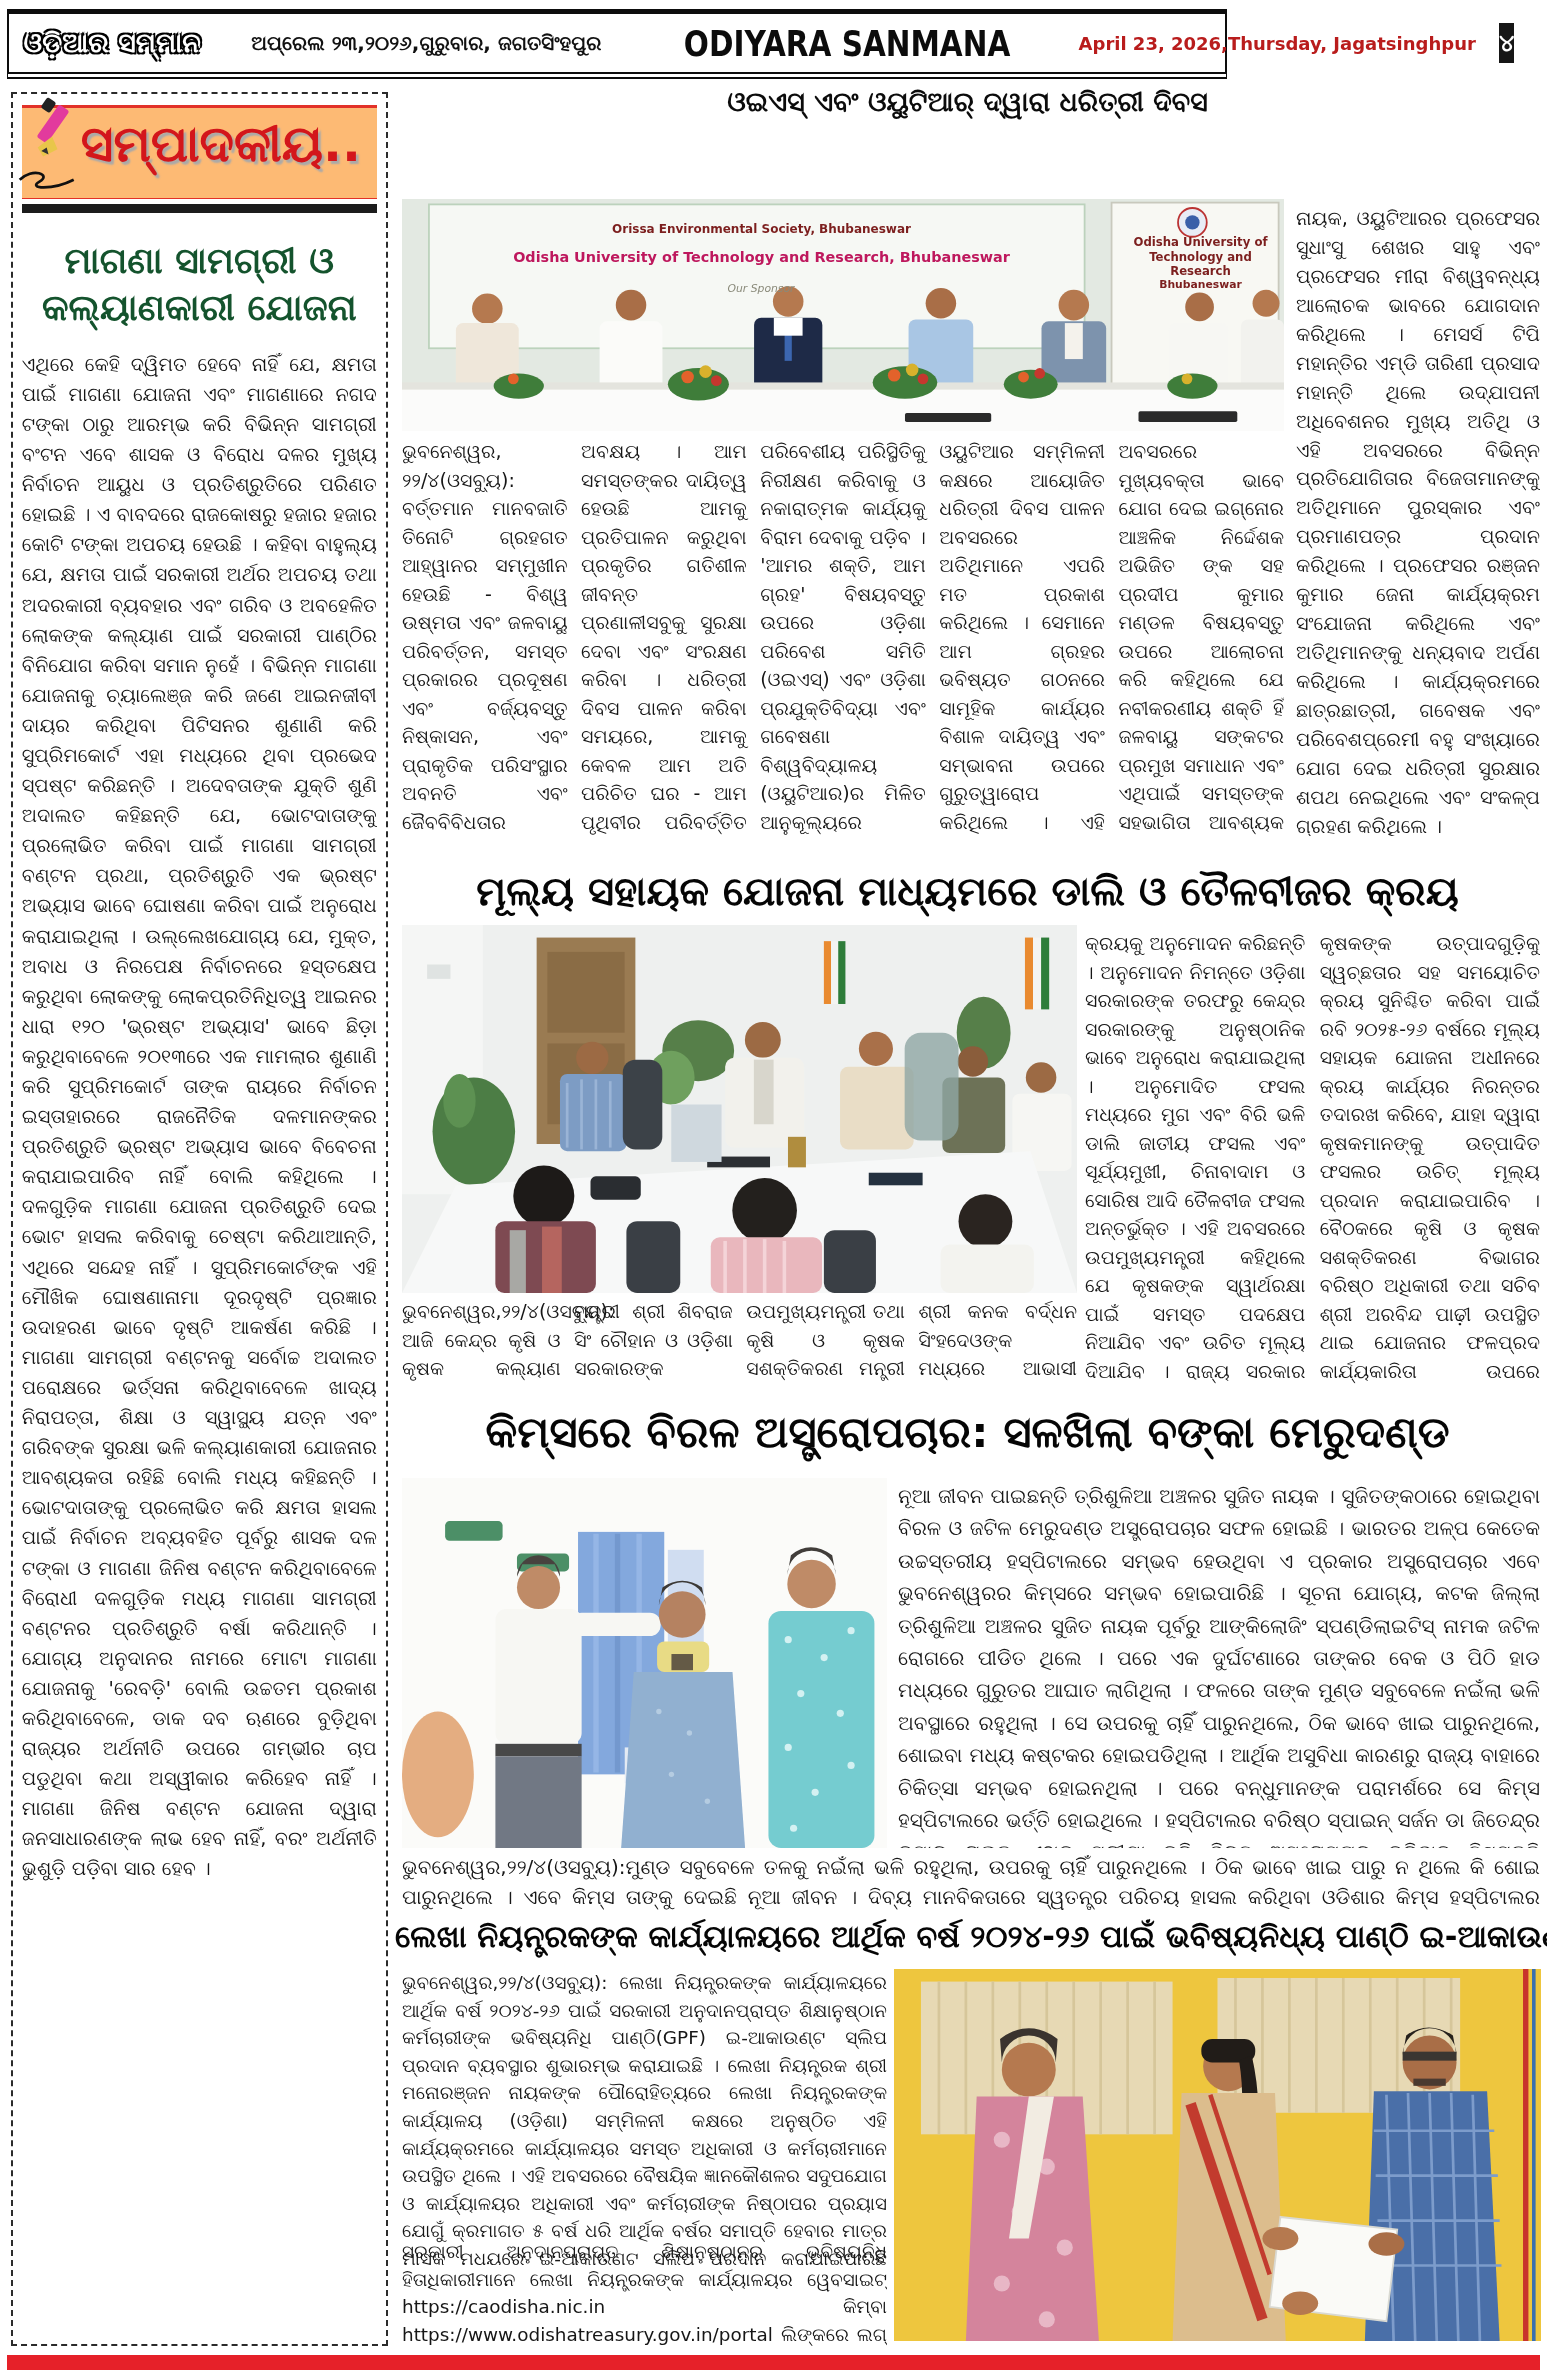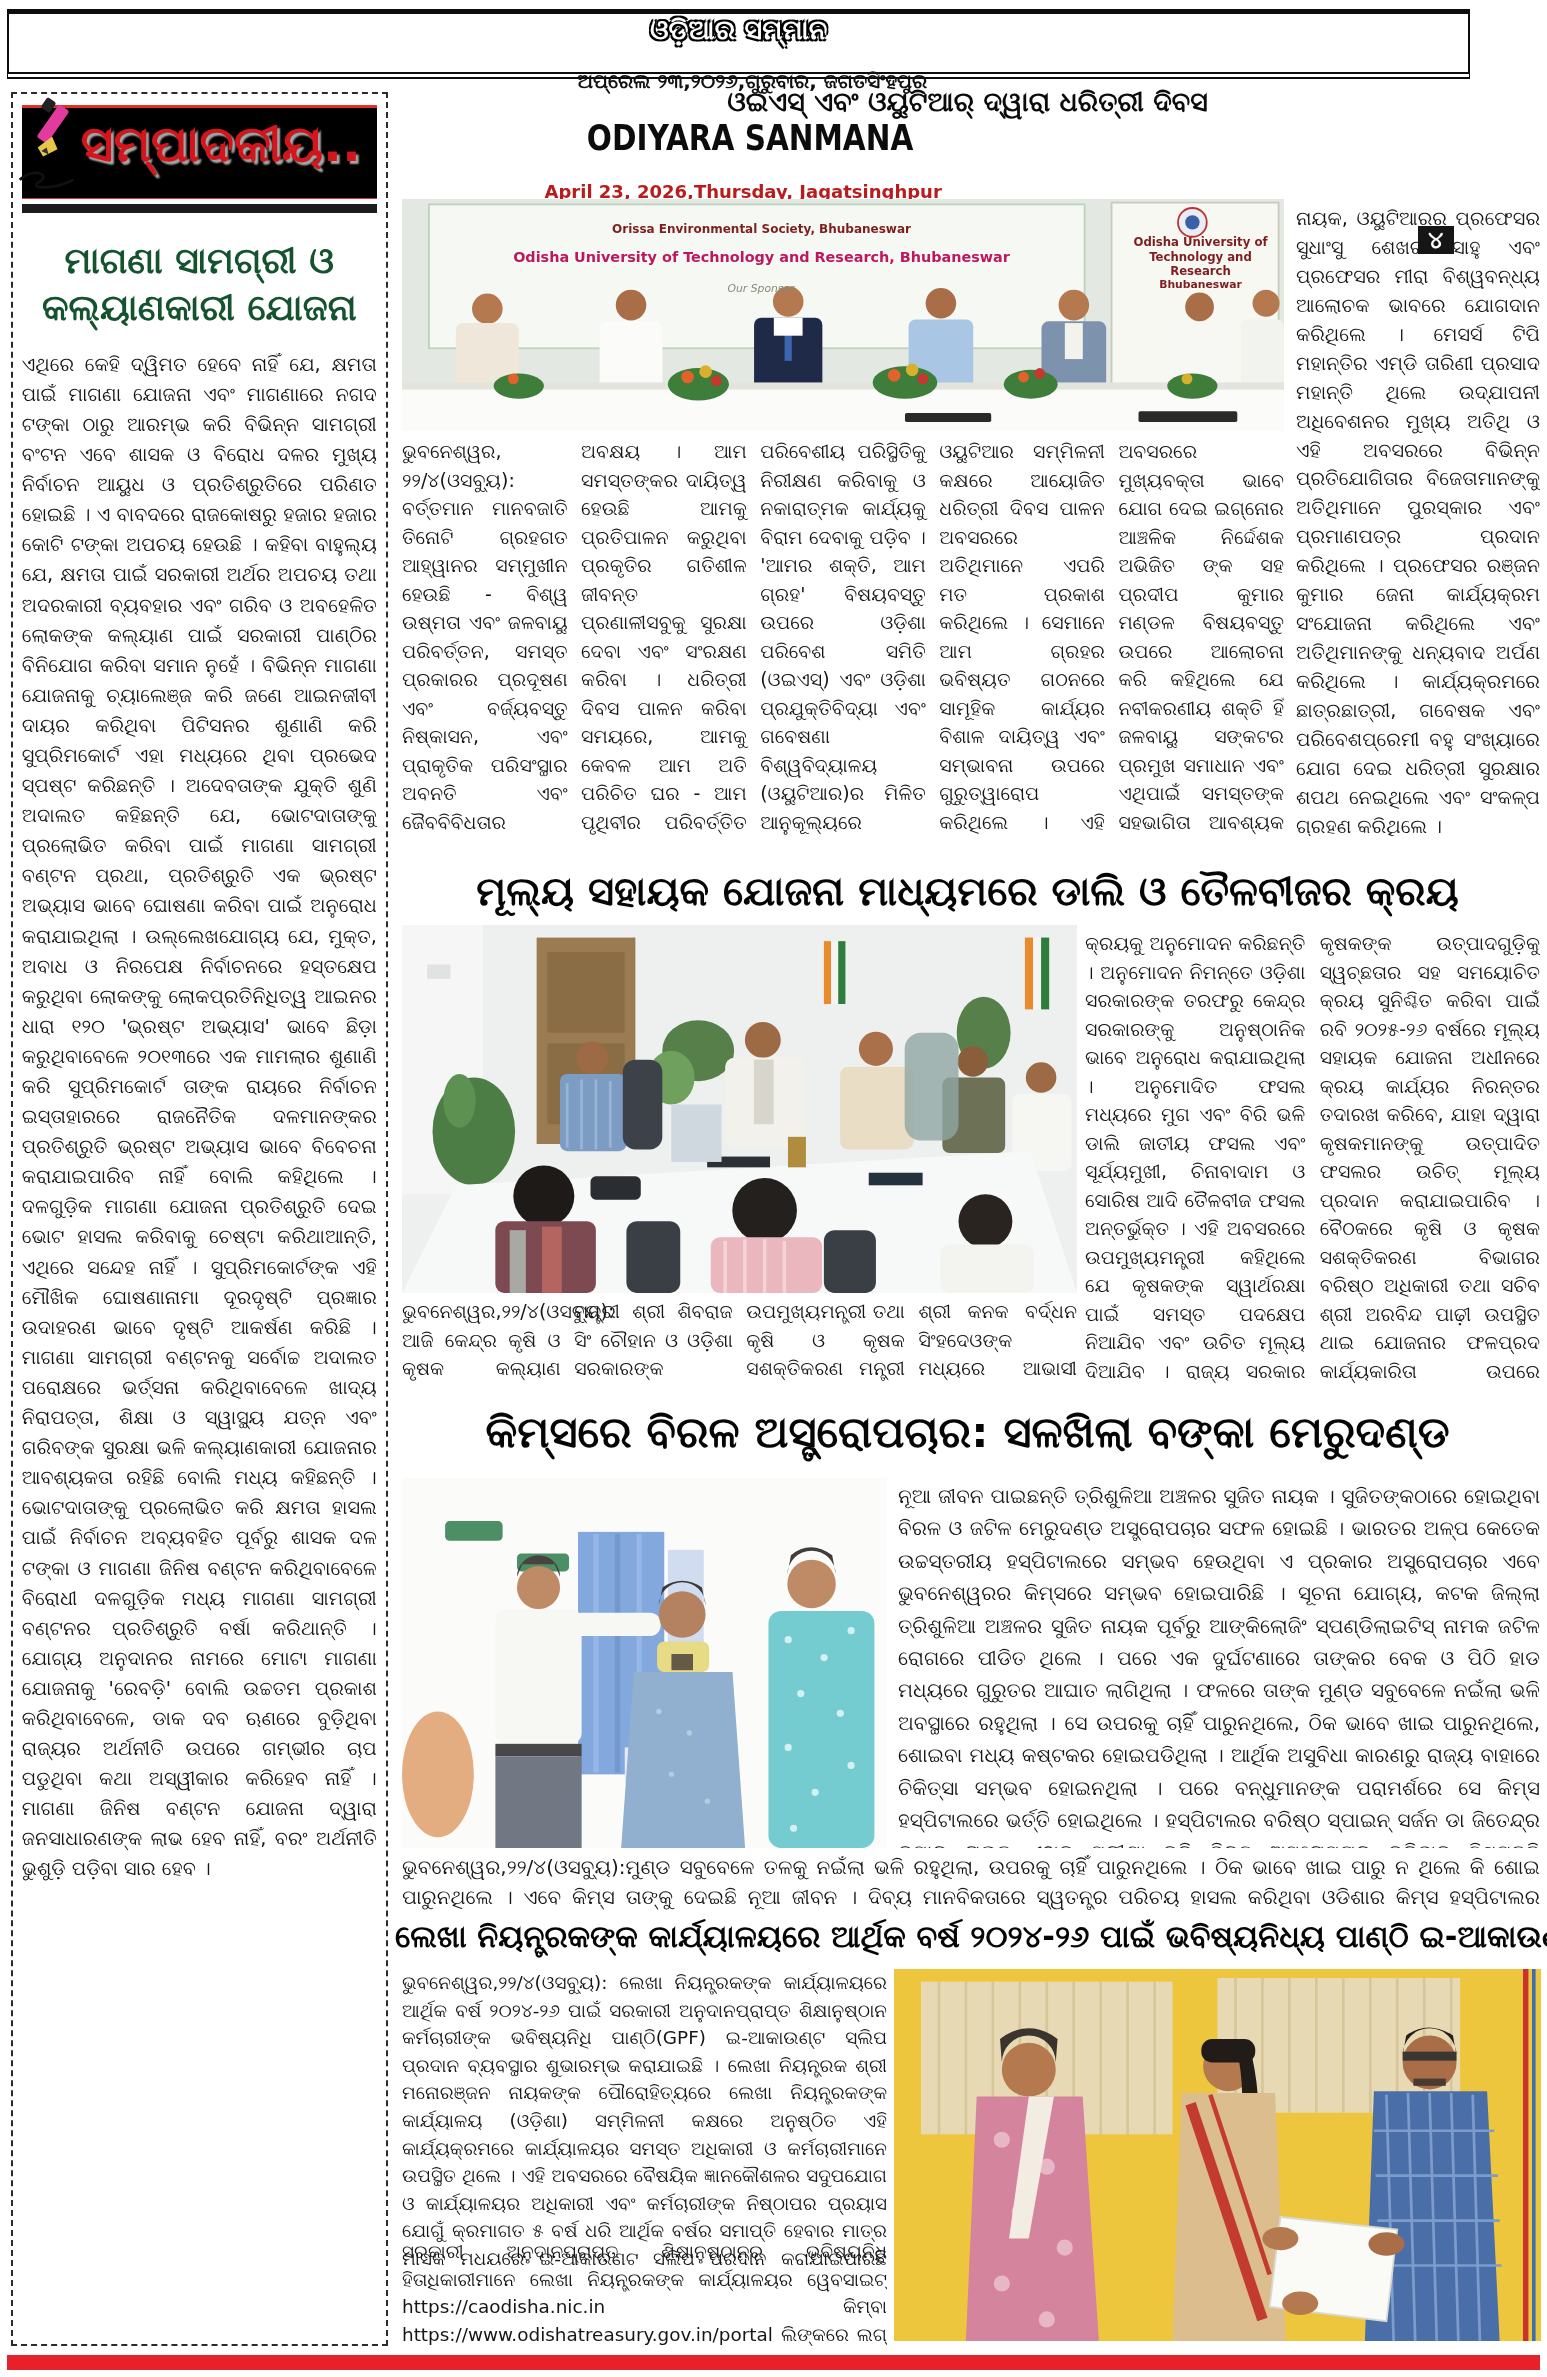--- a/index.html
+++ b/index.html
@@ -1,36 +1,36 @@
 <!DOCTYPE html>
 <html style="font-size:14.4px"><head>
 <meta charset="utf-8">
 <style>
   html,body{margin:0;padding:0;background:#888;}
   .page{position:relative;width:1548px;height:2377px;background:#ffffff;
         font-family:"DejaVu Sans","Liberation Sans",sans-serif;overflow:hidden;}
   .abs{position:absolute;}
 
   
-  .header-box{left:7.2px;top:9px;width:1463px;height:70px;background:#fff;
+  .header-box{left:7.2px;top:9px;width:1220px;height:70px;background:#fff;
     border:2.7px solid #0d0d0d;border-top:5.4px solid #0d0d0d;border-bottom:7.2px double #0d0d0d;
-    display:flex;align-items:center;box-sizing:border-box;padding:0 14.4px;gap:23.4px;flex-direction:column;}
+    display:flex;align-items:center;box-sizing:border-box;padding:0 14.4px;gap:23.4px;}
   .logo-odia{font-size:27px;font-weight:bold;color:#fff;white-space:nowrap;
     text-shadow:-1.8px -1.8px 0 #000,1.8px -1.8px 0 #000,-1.8px 1.8px 0 #000,1.8px 1.8px 0 #000,0 0 1.8px #000;}
   .date-odia{font-size:20px;font-weight:bold;color:#111;white-space:nowrap;margin-left:27px;text-align:right;}
   .masthead{font-size:36px;font-weight:800;color:#0c0c0c;letter-spacing:0px;
     transform:scaleX(.82);transform-origin:center;white-space:nowrap;margin-left:23.4px;}
   .date-en{font-size:18px;font-weight:bold;color:#b91c1c;white-space:nowrap;margin-left:9px;}
   .pageno-box{margin-left:auto;width:36px;height:40px;background:#161616;color:#fff;
     display:flex;align-items:center;justify-content:center;font-size:23.4px;font-weight:bold;}
 
   
   .edit-box{left:10.8px;top:92px;width:377px;height:2254px;border:2.7px dashed #2b2b2b;
     box-sizing:border-box;background:#fff;padding:7.2px 9px;overflow:hidden;}
-  .edit-banner{position:relative;height:90px;background:#000000;border-top:3.6px solid #e23128;
+  .edit-banner{position:relative;height:90px;background:#fdba74;border-top:3.6px solid #e23128;
     border-bottom:0.9px solid #e23128;margin-top:3.6px;}
   .edit-banner-title{position:absolute;left:59px;top:7.2px;font-size:50px;font-weight:bold;
     color:#d3161b;text-shadow:2.7px 2.7px 1.8px #a9a9a9;white-space:nowrap;}
   .pen-icon{position:absolute;left:-5.4px;top:-10.8px;}
   .edit-black-rule{height:9px;background:#1c1c1c;margin-top:5.4px;}
   .edit-headline{margin-top:25px;text-align:center;font-size:36px;line-height:1.3;
     font-weight:bold;color:#14532d;}
   .edit-body{margin-top:18px;font-size:19.3px;line-height:1.56;text-align:justify;color:#141414;
     height:1967px;overflow:hidden;}
 

